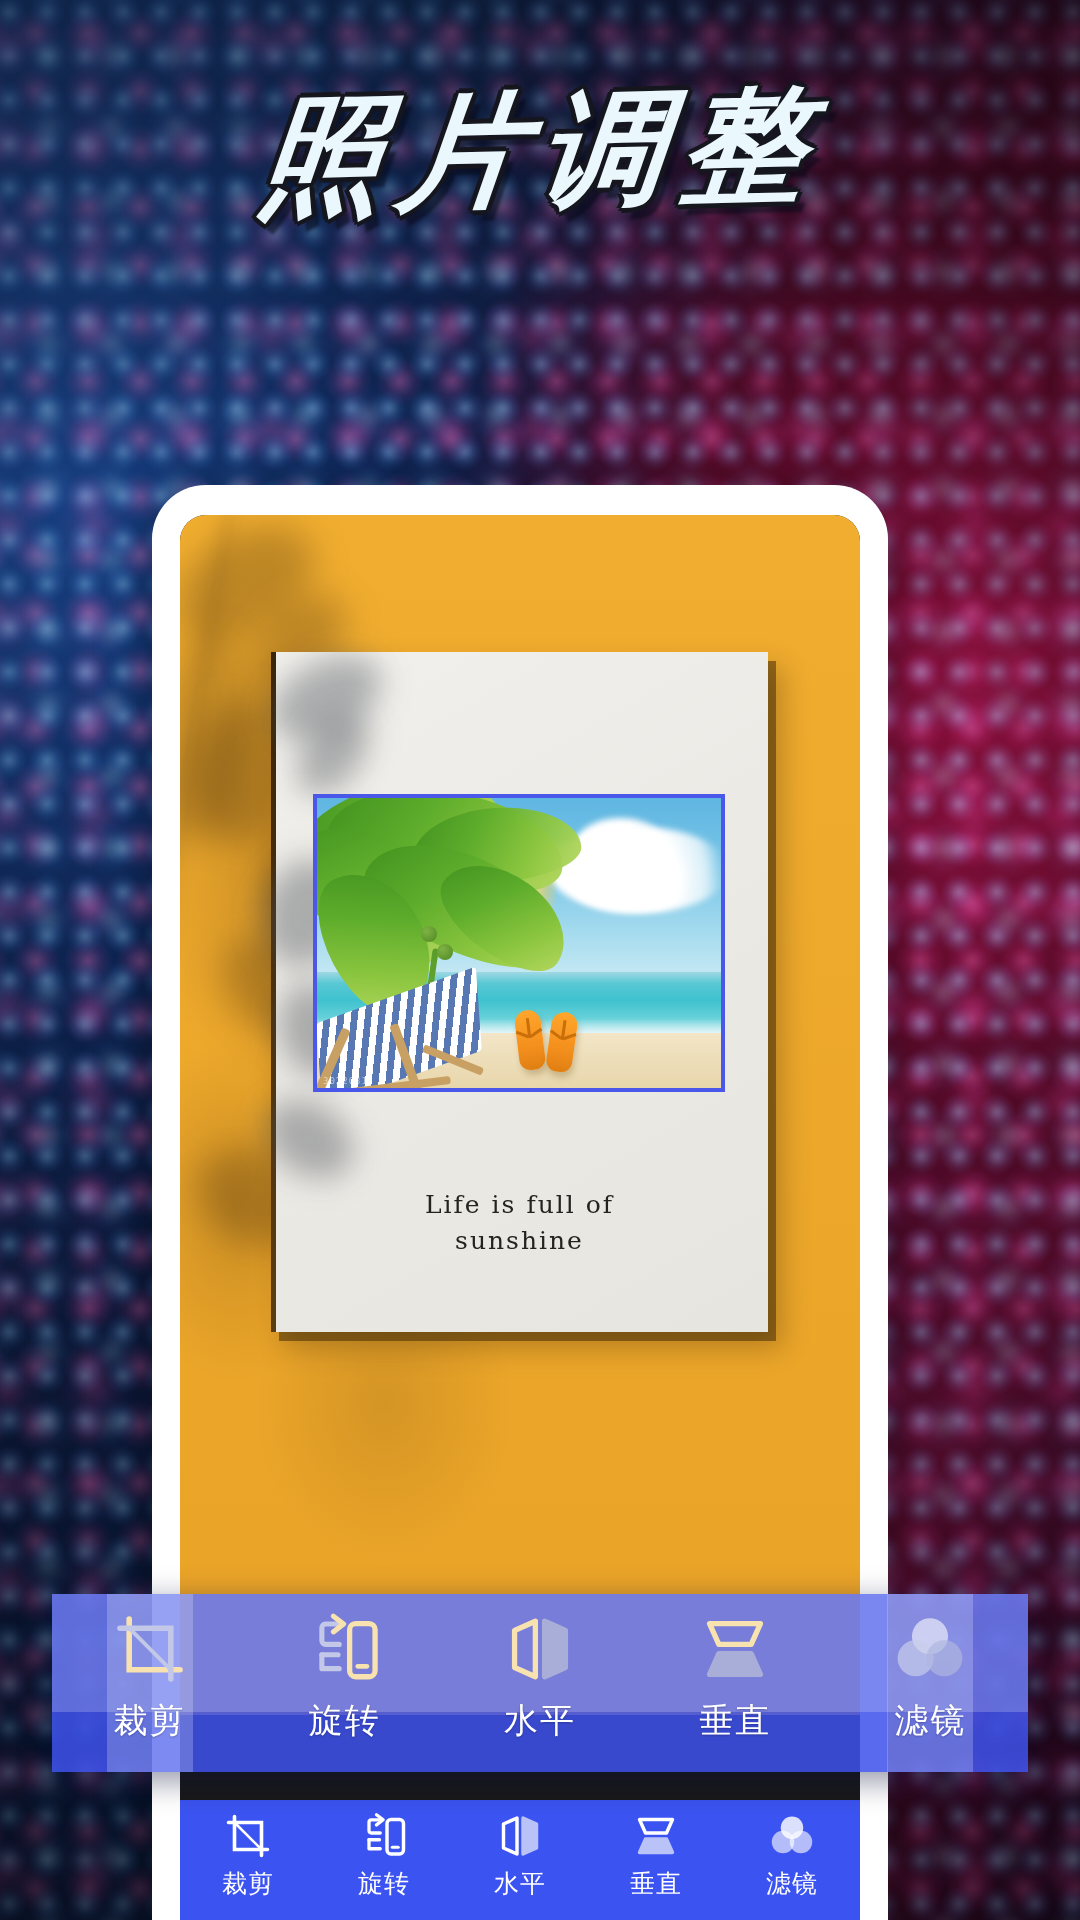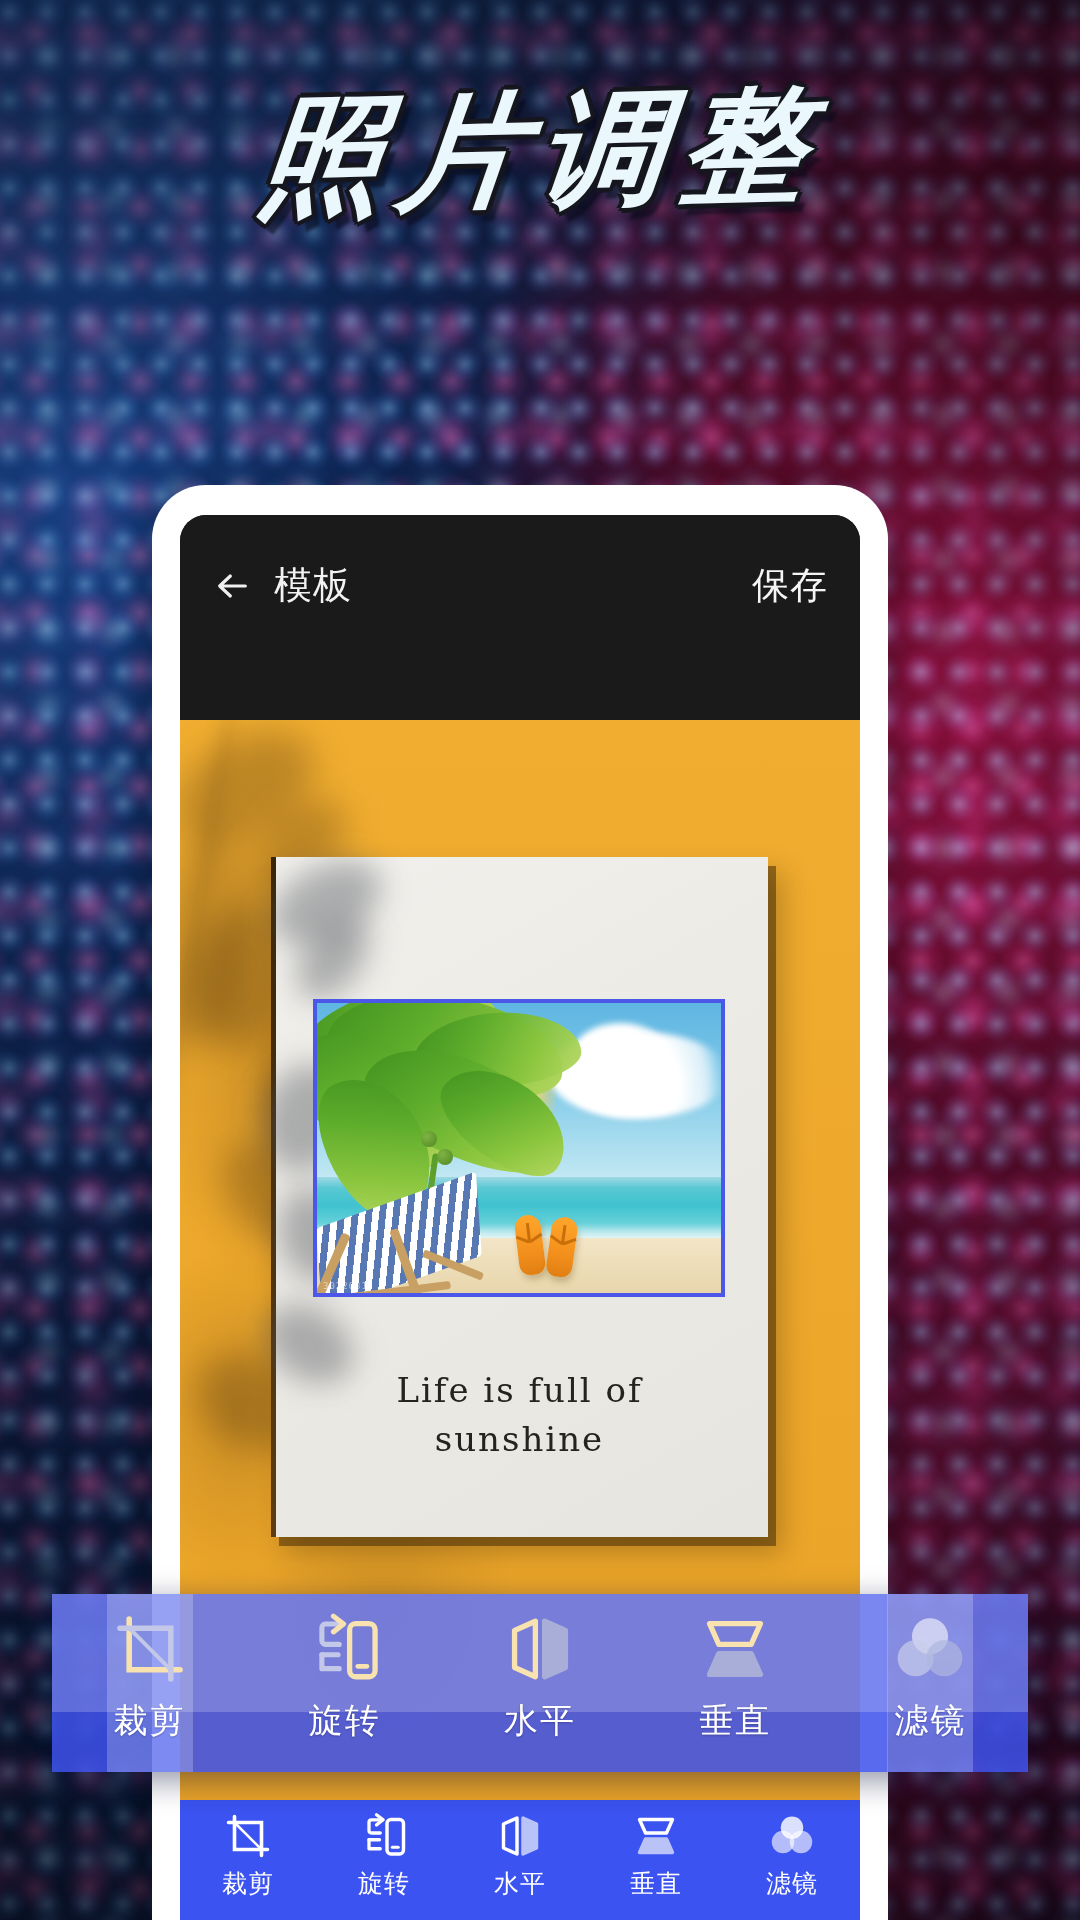--- a/index.html
+++ b/index.html
@@ -365,21 +365,21 @@
     font-family: "DejaVu Sans Mono", monospace;
     letter-spacing: 1px;
   }
 
   #poster-caption {
     position: absolute;
     left: 0; right: 0;
     bottom: 74px;
     text-align: center;
     font-family: "DejaVu Serif", "Liberation Serif", serif;
-    font-size: 34px;
+    font-size: 25px;
     line-height: 1.42;
     letter-spacing: 2px;
     color: #23231f;
     z-index: 3;
   }
 
   
   #phone-toolbar {
     position: absolute;
     left: 0; right: 0;
@@ -468,29 +468,20 @@
   <div class="bg-sheen"></div>
   <div class="bg-vignette"></div>
 
   <div id="hero-title">
     <span class="glyphs">照片调整</span>
   </div>
 
   <div id="phone-frame">
     <div id="phone-screen">
 
-      <div id="app-header">
-        <div id="back-button">
-          <svg class="arrow" viewBox="0 0 24 24">
-            <path d="M20 12 H5 M11 6 L4.6 12 L11 18" fill="none" stroke="#f0f0f0" stroke-width="1.9" stroke-linecap="round" stroke-linejoin="round"></path>
-          </svg>
-          <span id="header-title">模板</span>
-        </div>
-        <span id="save-button">保存</span>
-      </div>
 
       <div id="editor-canvas">
         <div class="ls-stem"></div>
         <div class="leaf-shadow ls1"></div>
         <div class="leaf-shadow ls2"></div>
         <div class="leaf-shadow ls3"></div>
         <div class="leaf-shadow ls4"></div>
         <div class="leaf-shadow ls5"></div>
         <div class="leaf-shadow ls6"></div>
         <div class="leaf-shadow ls7"></div>

